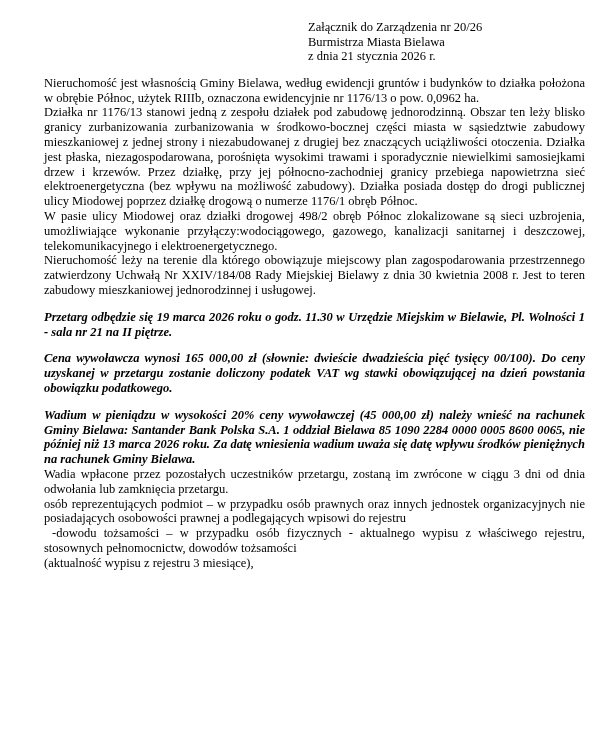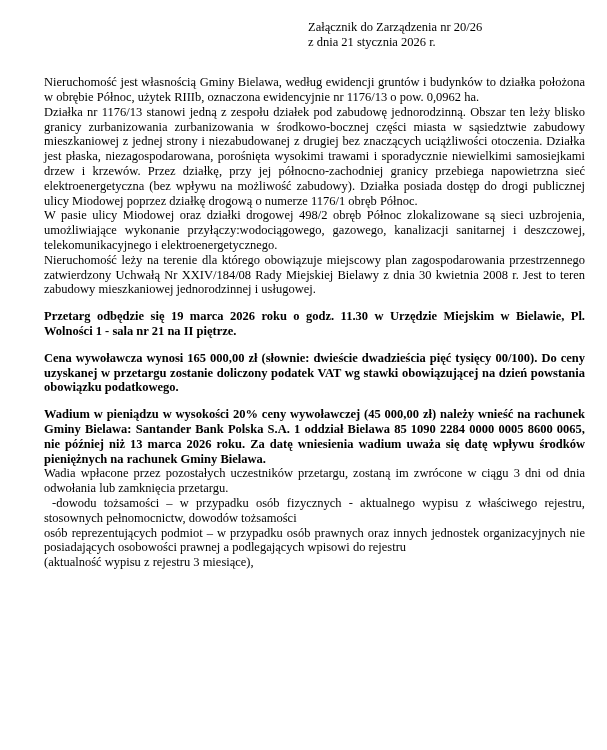--- a/index.html
+++ b/index.html
@@ -31,47 +31,49 @@
   
   .doc-title {
     margin-top: 11px;
     padding: 0 12px;
     font-size: 13.2px;
     line-height: 17.3px;
     font-weight: bold;
     text-align: center;
   }
   .body-text {
-    margin-top: 26px;
+    margin-top: 12px;
   }
   p.para {
     margin: 0;
     font-size: 12.5px;
     line-height: 14.8px;
     text-align: justify;
   }
   p.para.gap {
     margin-top: 12px;
   }
   p.para.bold-para {
     font-weight: bold;
+    font-style: italic;
   }
   .num-prefix {
     font-weight: bold;
   }
   .indent-6 { text-indent: 6px; }
   .indent-8 { text-indent: 8px; }
 </style>
 </head>
 <body>
 
 <div class="page">
 
   <div class="attachment-note">
     <div>Załącznik do Zarządzenia nr 20/26</div>
+    <div>Burmistrza Miasta Bielawa</div>
     <div>z dnia 21 stycznia 2026 r.</div>
   </div>
 
 
   <div class="body-text">
 
     <p class="para">Nieruchomość jest własnością Gminy Bielawa, według ewidencji gruntów i budynków to działka położona w obrębie Północ, użytek RIIIb, oznaczona ewidencyjnie nr 1176/13 o pow. 0,0962 ha.</p>
     <p class="para">Działka nr 1176/13 stanowi jedną z zespołu działek pod zabudowę jednorodzinną. Obszar ten leży blisko granicy zurbanizowania zurbanizowania w środkowo-bocznej części miasta w sąsiedztwie zabudowy mieszkaniowej z jednej strony i niezabudowanej z drugiej bez znaczących uciążliwości otoczenia. Działka jest płaska, niezagospodarowana, porośnięta wysokimi trawami i sporadycznie niewielkimi  samosiejkami drzew i krzewów. Przez działkę, przy jej północno-zachodniej granicy przebiega napowietrzna sieć elektroenergetyczna (bez wpływu na możliwość zabudowy).  Działka posiada dostęp do drogi publicznej ulicy Miodowej poprzez działkę drogową o numerze 1176/1 obręb Północ.</p>
     <p class="para">W pasie ulicy Miodowej oraz działki drogowej 498/2 obręb Północ zlokalizowane są sieci uzbrojenia, umożliwiające wykonanie przyłączy:wodociągowego, gazowego, kanalizacji sanitarnej i deszczowej, telekomunikacyjnego i elektroenergetycznego.</p>
     <p class="para">Nieruchomość leży na terenie dla którego obowiązuje miejscowy plan zagospodarowania przestrzennego zatwierdzony Uchwałą Nr XXIV/184/08 Rady Miejskiej Bielawy z dnia 30 kwietnia 2008 r. Jest to teren zabudowy mieszkaniowej jednorodzinnej i usługowej.</p>
@@ -79,20 +81,20 @@
     <p class="para bold-para gap">Przetarg odbędzie się 19 marca 2026 roku o godz. 11.30 w Urzędzie Miejskim w Bielawie, Pl. Wolności 1 - sala nr 21 na II piętrze.</p>
 
     <p class="para bold-para gap">Cena wywoławcza wynosi 165 000,00 zł (słownie: dwieście dwadzieścia pięć  tysięcy 00/100). Do ceny uzyskanej w przetargu zostanie doliczony podatek VAT wg stawki obowiązującej na dzień powstania obowiązku podatkowego.</p>
 
     <p class="para bold-para gap">Wadium w pieniądzu w wysokości 20% ceny wywoławczej (45 000,00 zł) należy wnieść na rachunek Gminy Bielawa: Santander Bank Polska S.A. 1 oddział Bielawa 85&nbsp;1090&nbsp;2284&nbsp;0000&nbsp;0005&nbsp;8600&nbsp;0065, nie później niż 13 marca 2026 roku. Za datę wniesienia wadium uważa się datę wpływu środków pieniężnych na rachunek Gminy Bielawa.</p>
 
 
     <p class="para">Wadia wpłacone przez pozostałych uczestników przetargu, zostaną im zwrócone w ciągu 3 dni od dnia odwołania lub zamknięcia przetargu.</p>
 
 
+    <p class="para">osób reprezentujących podmiot – w przypadku osób prawnych oraz innych jednostek organizacyjnych nie posiadających osobowości prawnej a podlegających wpisowi do rejestru</p>
+
     <p class="para indent-8">-dowodu tożsamości – w przypadku osób fizycznych - aktualnego wypisu z właściwego rejestru, stosownych pełnomocnictw, dowodów tożsamości</p>
-
-    <p class="para">osób reprezentujących podmiot – w przypadku osób prawnych oraz innych jednostek organizacyjnych nie posiadających osobowości prawnej a podlegających wpisowi do rejestru</p>
 
     <p class="para">(aktualność wypisu z rejestru 3 miesiące),</p>
 
   </div>
 </div>
 
 </body></html>

